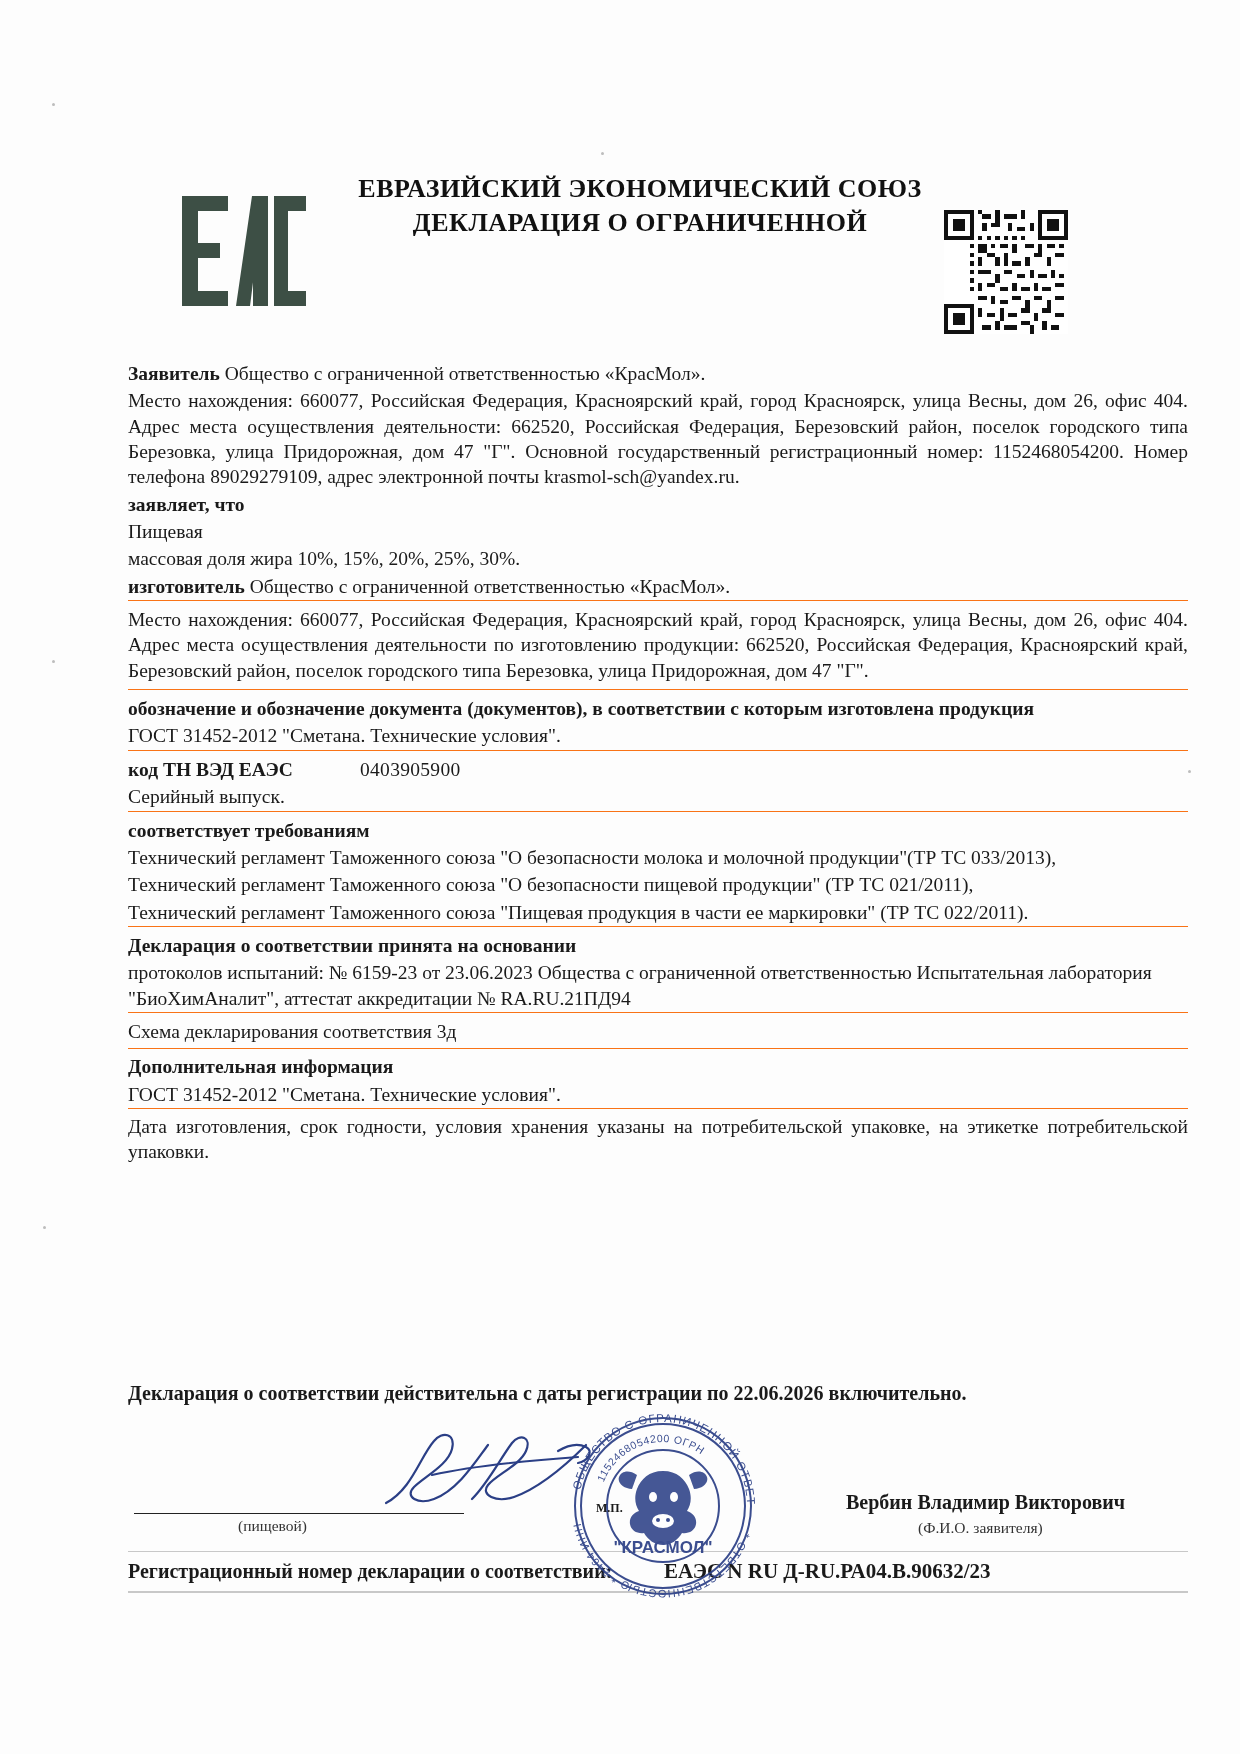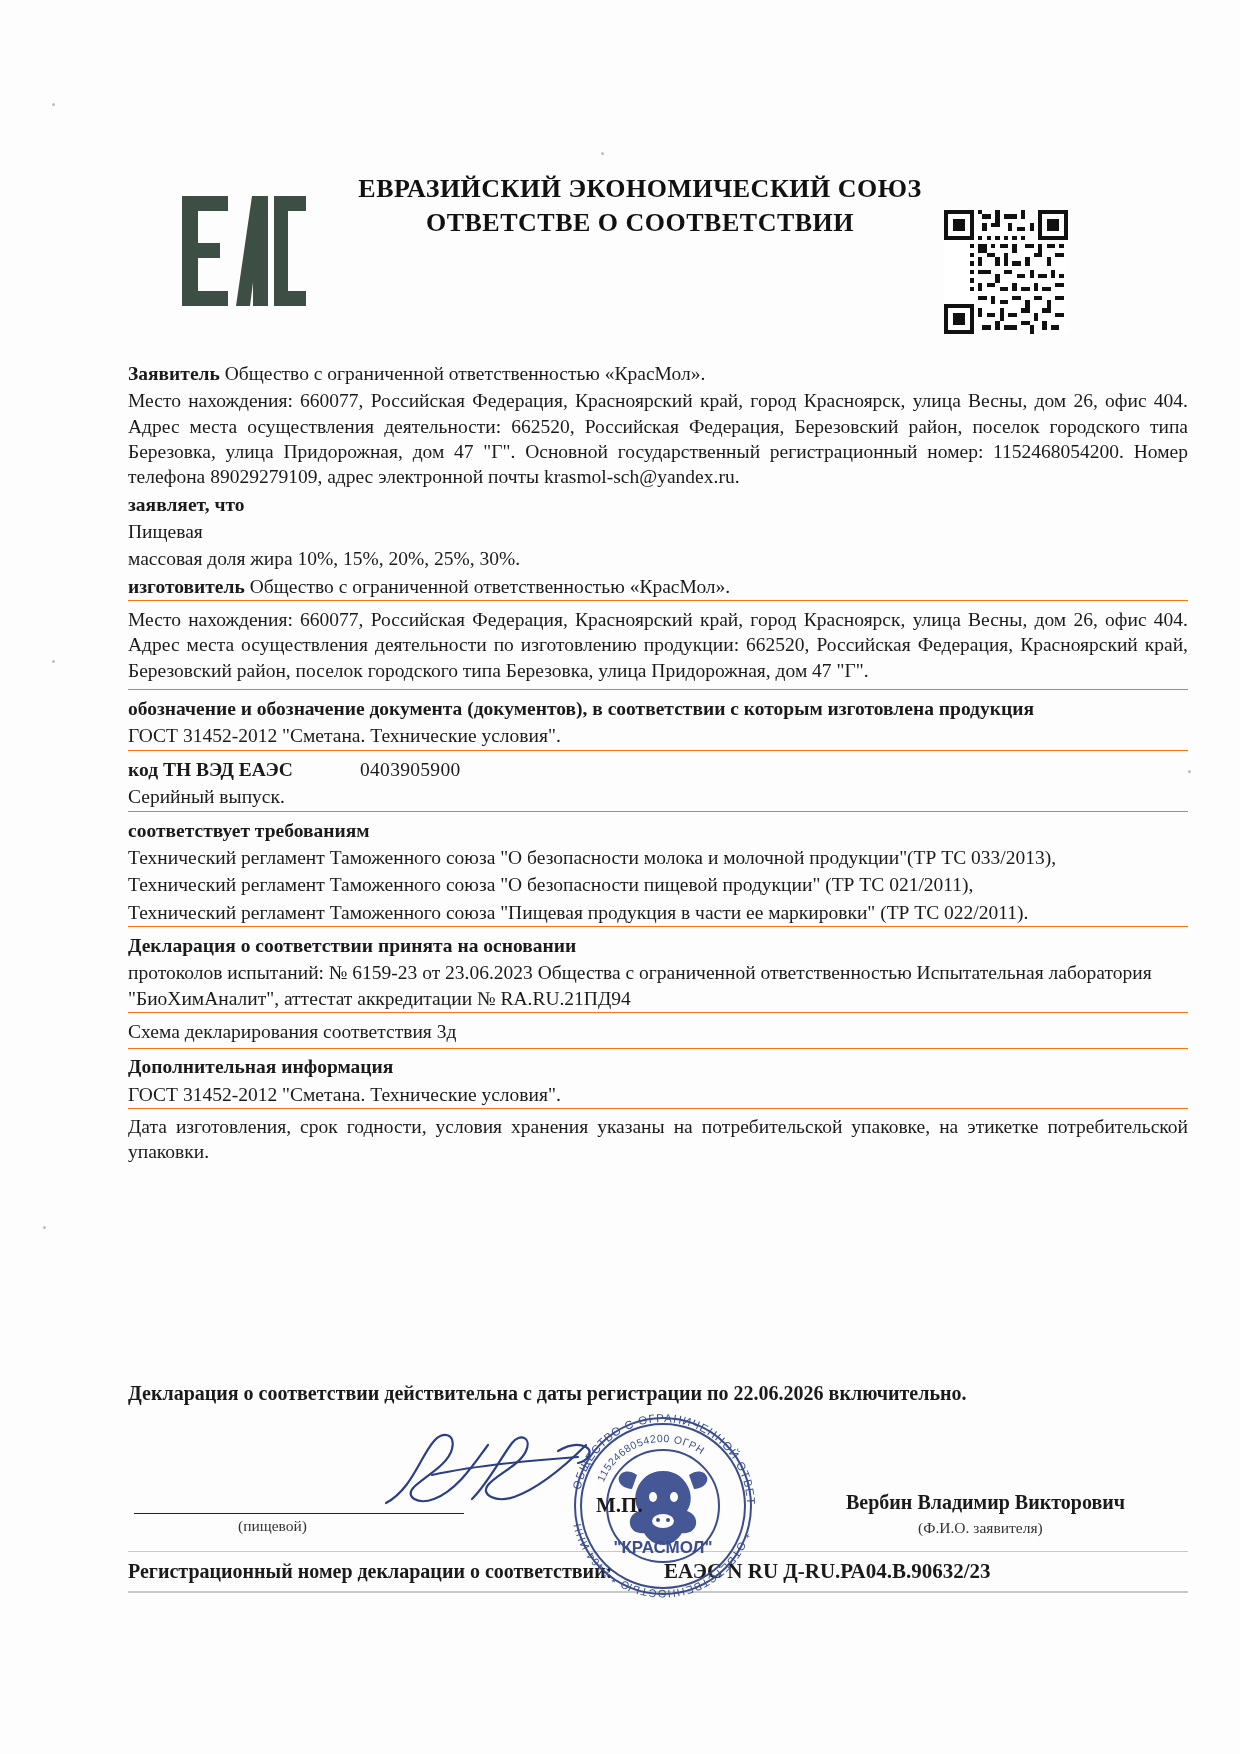--- a/index.html
+++ b/index.html
@@ -122,23 +122,23 @@
   .sig-caption {
     position: absolute;
     left: 110px;
     top: 76px;
     font-size: 15.5px;
     color: #333;
   }
   .mp {
     position: absolute;
     left: 468px;
-    top: 52px;
-    font-weight: bold;
-    font-size: 21px;
+    top: 60px;
+    font-weight: bold;
+    font-size: 12px;
   }
   .sig-name {
     position: absolute;
     left: 718px;
     top: 50px;
     font-weight: bold;
     font-size: 20px;
   }
   .sig-name-caption {
     position: absolute;
@@ -211,21 +211,21 @@
         <rect x="75" y="10" width="15" height="110"></rect>
         <rect x="66" y="78" width="24" height="13"></rect>
 
         <path d="M128 10 L128 25 L110 25 L110 105 L128 105 L128 120 L96 120 L96 10 Z"></path>
       </g>
     </svg>
   </div>
 
   <div class="title-block">
     <div class="title-line">ЕВРАЗИЙСКИЙ ЭКОНОМИЧЕСКИЙ СОЮЗ</div>
-    <div class="title-line">ОТВЕТСТВЕ О СООТВЕТСТВИИ</div>
+    <div class="title-line">ДЕКЛАРАЦИЯ О ОГРАНИЧЕННОЙ</div>
   </div>
 
   <div class="qr">
     <svg viewBox="0 0 29 29" width="124" height="124" shape-rendering="crispEdges" aria-hidden="true">
       <rect width="29" height="29" fill="#ffffff"></rect>
       <g fill="#111">
 
         <rect x="0" y="0" width="7" height="1"></rect>
           <rect x="0" y="6" width="7" height="1"></rect>
         <rect x="0" y="0" width="1" height="7"></rect>

